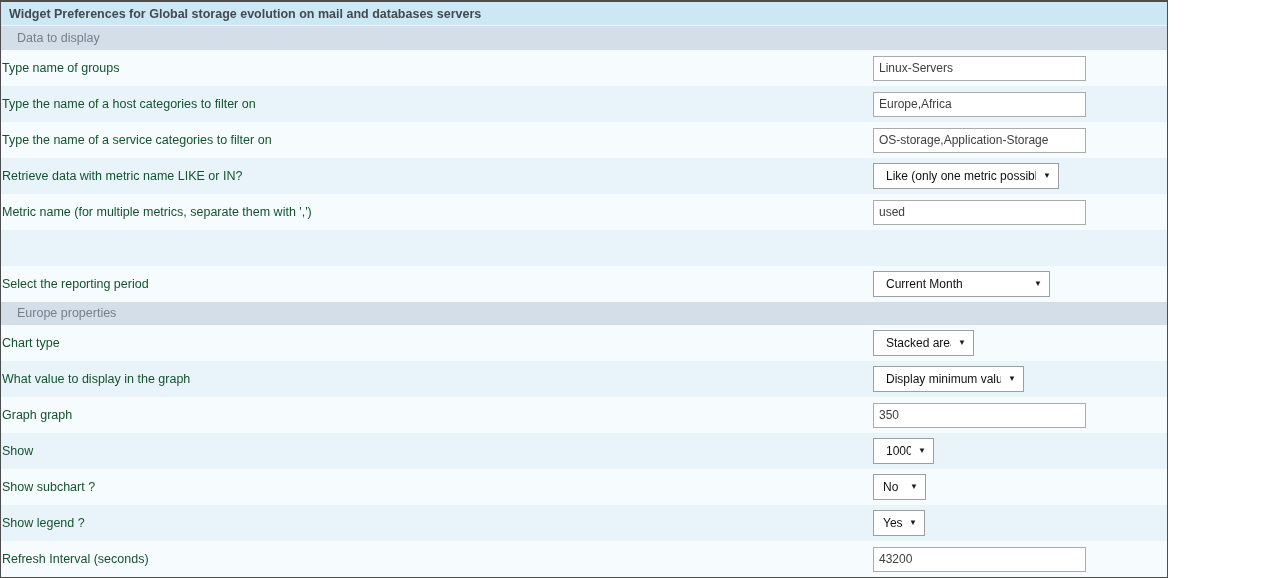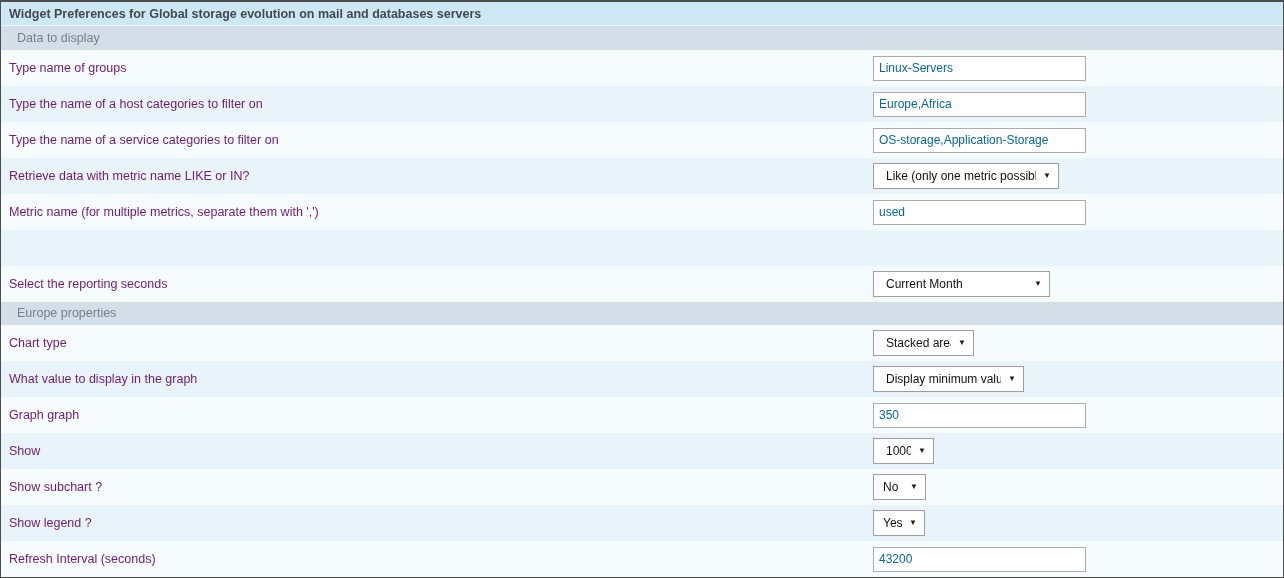--- a/index.html
+++ b/index.html
@@ -1,20 +1,20 @@
 <!DOCTYPE html>
 <html><head>
 <meta charset="utf-8">
 <style>
   html,body{margin:0;padding:0;background:#ffffff;}
   *{box-sizing:border-box;}
   body{font-family:"Liberation Sans","DejaVu Sans",sans-serif;}
 
   .widget{
-    width:1284px;height:578px;
+    width:1168px;height:578px;
     border:1px solid #4d4d4d;border-top-width:2px;
     background:#f6fbfd;
     overflow:hidden;
   }
 
   .titlebar{
     height:24px;line-height:24px;
     background:#cde8f5;
     color:#44494e;font-size:12.5px;font-weight:bold;
     padding-left:8px;
@@ -32,32 +32,32 @@
   .row{
     height:36px;
     display:flex;align-items:center;
     position:relative;
   }
   .row.light{background:#f6fbfd;}
   .row.dark{background:#e9f4fa;}
 
   .lbl{
     flex:none;width:872px;
-    padding-left:8px;
-    color:#701a75;font-size:12.5px;
+    padding-left:1px;
+    color:#14532d;font-size:12.5px;
     white-space:nowrap;overflow:hidden;
   }
   .ctrl{flex:none;display:flex;align-items:center;}
 
   input.txt{
     width:213px;height:25px;
     border:1px solid #ababab;
     background:#ffffff;
     font-family:"Liberation Sans",sans-serif;
-    font-size:12px;color:#0369a1;
+    font-size:12px;color:#404040;
     padding:0 4px 0 5px;
     outline:none;
   }
 
   .selwrap{position:relative;display:inline-block;}
   select.sel{
     -webkit-appearance:none;-moz-appearance:none;appearance:none;
     height:26px;
     border:1px solid #9e9e9e;
     background:#ffffff;
@@ -120,21 +120,21 @@
     <div class="lbl">Metric name (for multiple metrics, separate them with ',')</div>
     <div class="ctrl">
       <input class="txt" type="text" value="used" style="">
     </div>
   </div>
 
   <div class="row dark">
   </div>
 
   <div class="row light">
-    <div class="lbl">Select the reporting seconds</div>
+    <div class="lbl">Select the reporting period</div>
     <div class="ctrl">
       <span class="selwrap">
         <select class="sel" style="width:177px">
           <option>Current Month</option>
         </select>
         <span class="caret">▼</span>
       </span>
     </div>
   </div>
 

